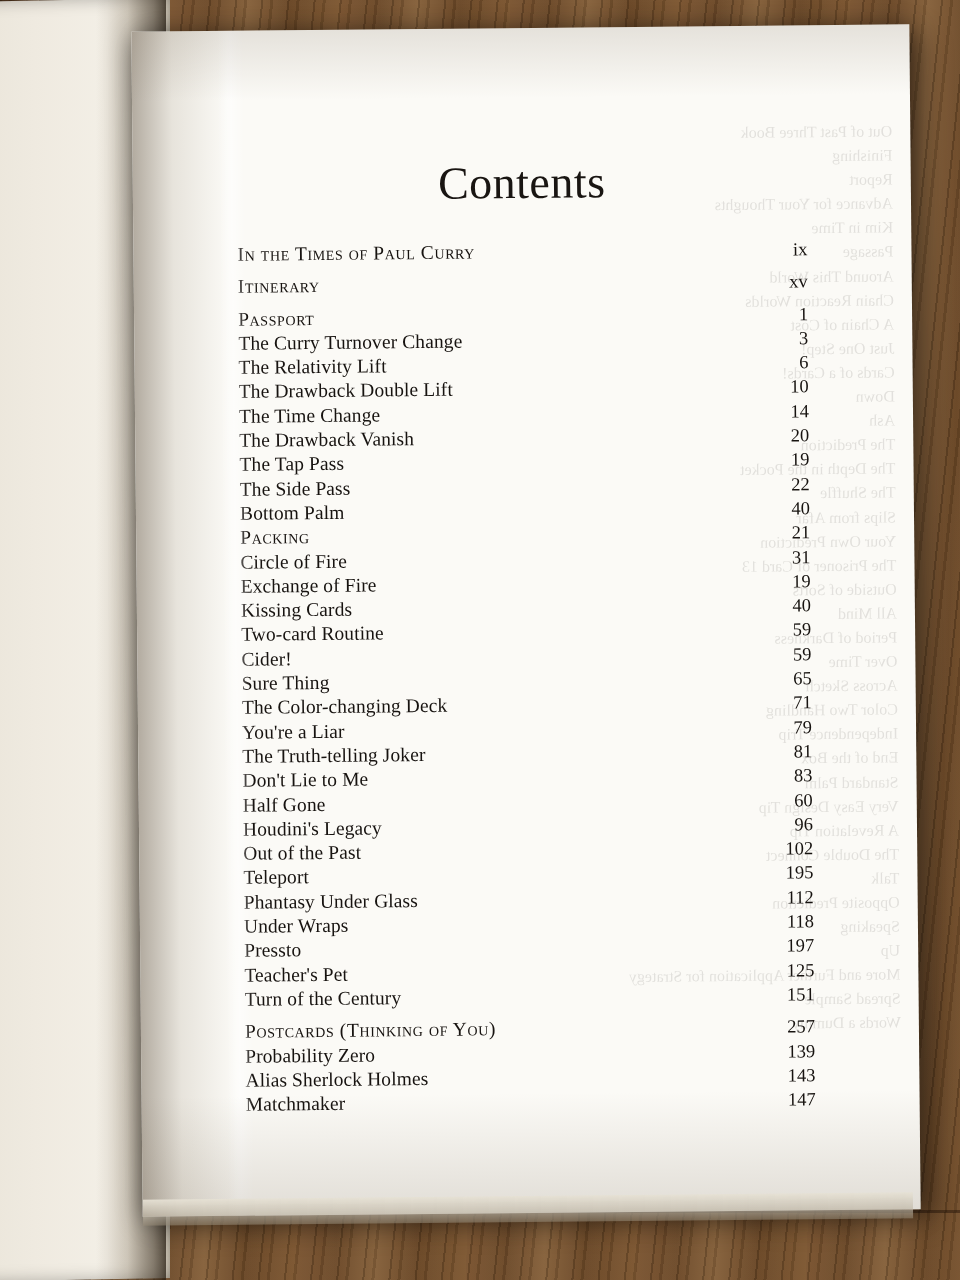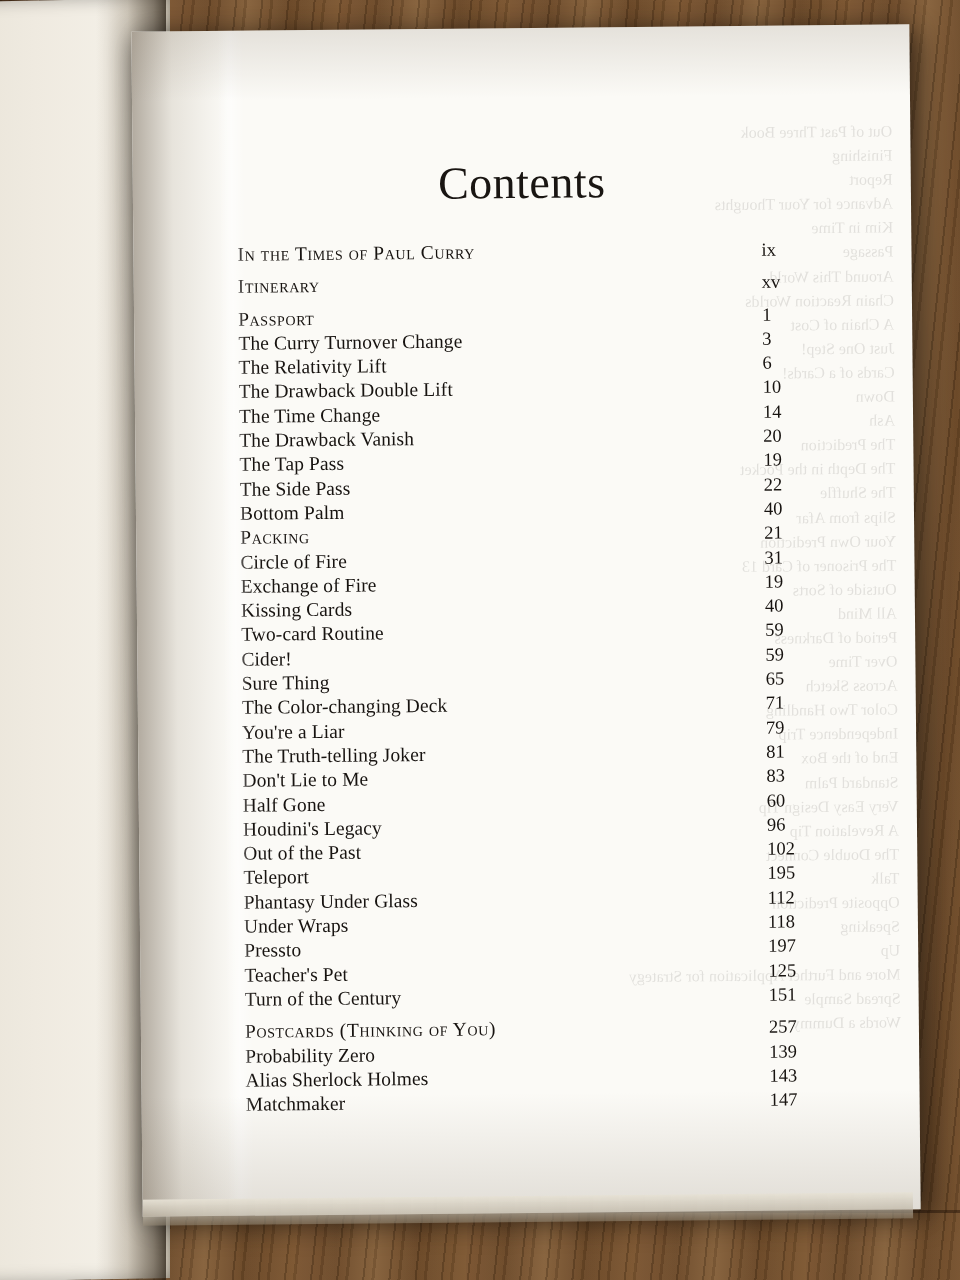--- a/index.html
+++ b/index.html
@@ -137,21 +137,21 @@
     align-items: baseline;
     justify-content: space-between;
     font-size: 19.5px;
     line-height: 24.3px;
     color: #171310;
     white-space: nowrap;
   }
   .toc-row .label { letter-spacing: 0.1px; }
   .toc-row .page-no {
     font-size: 18.5px;
-    text-align: left;
+    text-align: right;
     min-width: 46px;
   }
   .toc-row.smallcaps .label {
     font-variant: small-caps;
     letter-spacing: 0.6px;
   }
   .toc-row.gap-before { margin-top: 8px; }
   .toc-row.gap-after { margin-bottom: 8px; }
 
   

